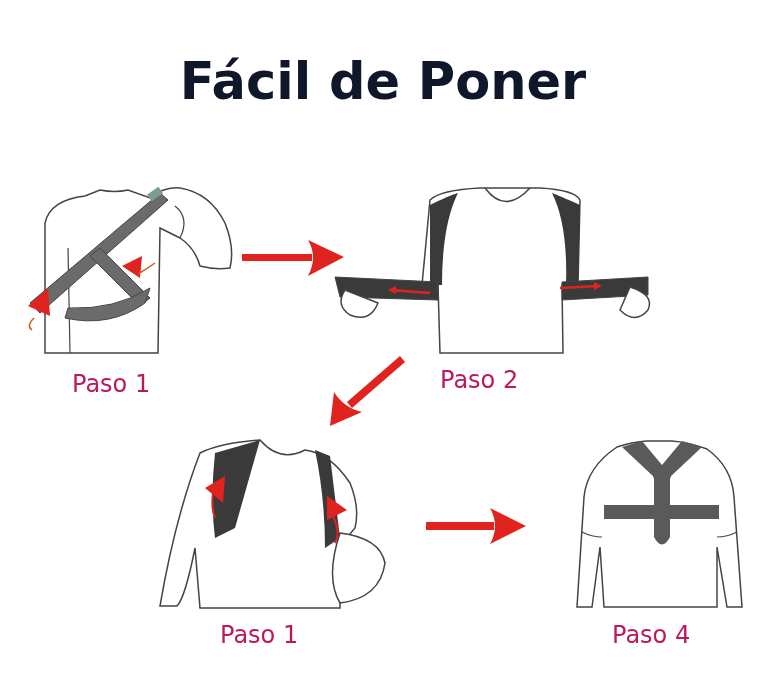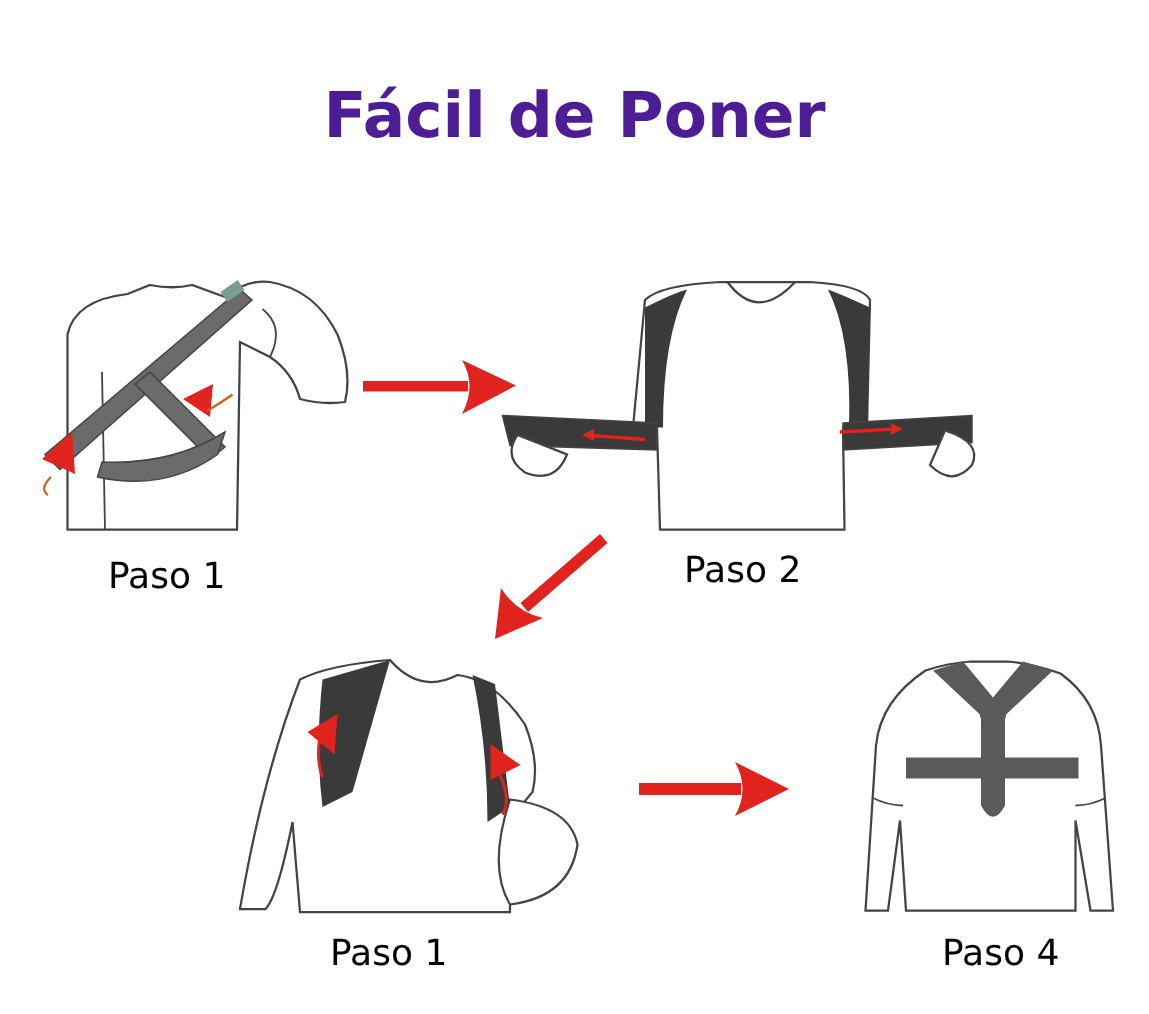--- a/index.html
+++ b/index.html
@@ -1,18 +1,18 @@
 <!DOCTYPE html>
 <html><head>
   <meta charset="utf-8">
   <style>
     html, body { margin: 0; padding: 0; background: #ffffff; }
     body { width: 766px; height: 676px; position: relative; overflow: hidden; font-family: "DejaVu Sans", sans-serif; }
-    .title { position: absolute; left: 0; width: 766px; top: 52px; text-align: center; font-family: "DejaVu Sans", sans-serif; font-weight: bold; font-size: 42px; color: #4c1d95; letter-spacing: 0px; }
-    .label { position: absolute; font-family: "DejaVu Sans", sans-serif; font-size: 24px; color: #000000; }
+    .title { position: absolute; left: 0; width: 766px; top: 52px; text-align: center; font-family: "DejaVu Sans", sans-serif; font-weight: bold; font-size: 51px; color: #0f172a; letter-spacing: 0px; }
+    .label { position: absolute; font-family: "DejaVu Sans", sans-serif; font-size: 24px; color: #be185d; }
     .fig { position: absolute; }
     svg { display: block; }
   </style>
 </head>
 <body>
 
 <div class="title">Fácil de Poner</div>
 
 <div class="fig" style="left:20px; top:178px;">
   <svg width="220" height="180" viewBox="0 0 220 180">
@@ -47,21 +47,21 @@
     <path d="M5 92 L108 97 L108 115 L10 112 Z" fill="#3a3a3a" stroke="#444"></path>
     <path d="M232 97 L318 92 L318 110 L232 115 Z" fill="#3a3a3a" stroke="#444"></path>
     <path d="M15 105 Q5 120 20 130 Q40 138 48 118 Z" fill="#fff" stroke="#444" stroke-width="1.5"></path>
     <path d="M300 102 Q325 110 318 125 Q305 140 290 125 Z" fill="#fff" stroke="#444" stroke-width="1.5"></path>
     <path d="M100 108 L60 105" stroke="#e0231f" stroke-width="2.5"></path>
     <polygon points="58,105 66,101 66,109" fill="#e0231f"></polygon>
     <path d="M230 103 L268 101" stroke="#e0231f" stroke-width="2.5"></path>
     <polygon points="272,101 264,97 264,105" fill="#e0231f"></polygon>
   </svg>
 </div>
-<div class="label" style="left:456px; top:366px;">Paso 2</div>
+<div class="label" style="left:440px; top:366px;">Paso 2</div>
 
 <div class="fig" style="left:322px; top:352px;">
   <svg width="84" height="76" viewBox="0 0 84 76">
     <path d="M78 4 L83 10 L30 56 L25 50 Z" fill="#e0231f"></path>
     <path d="M12 40 Q22 56 40 60 L8 74 Z" fill="#e0231f"></path>
   </svg>
 </div>
 
 <div class="fig" style="left:155px; top:438px;">
   <svg width="240" height="175" viewBox="0 0 240 175">
@@ -87,13 +87,13 @@
 <div class="fig" style="left:572px; top:437px;">
   <svg width="175" height="175" viewBox="0 0 175 175">
     <path d="M45 10 Q60 5 75 4 L100 4 Q115 5 135 12 Q160 30 162 60 L170 170 L155 170 L145 110 L145 170 L32 170 L28 110 L20 170 L5 170 L12 60 Q15 30 45 10 Z" fill="#fff" stroke="#444" stroke-width="1.5"></path>
     <path d="M10 95 Q20 100 30 100" stroke="#444" stroke-width="1.2" fill="none"></path>
     <path d="M145 100 Q155 100 165 95" stroke="#444" stroke-width="1.2" fill="none"></path>
     <path d="M50 10 L70 4 L90 28 L110 4 L130 10 L98 40 L98 100 Q90 115 82 100 L82 40 Z" fill="#5a5a5a"></path>
     <rect x="32" y="68" width="115" height="14" fill="#5a5a5a"></rect>
     <circle cx="90" cy="38" r="9" fill="#5a5a5a"></circle>
   </svg>
 </div>
-<div class="label" style="left:612px; top:621px;margin-left:16px;">Paso 4</div>
+<div class="label" style="left:612px; top:621px;">Paso 4</div>
 
 </body></html>

